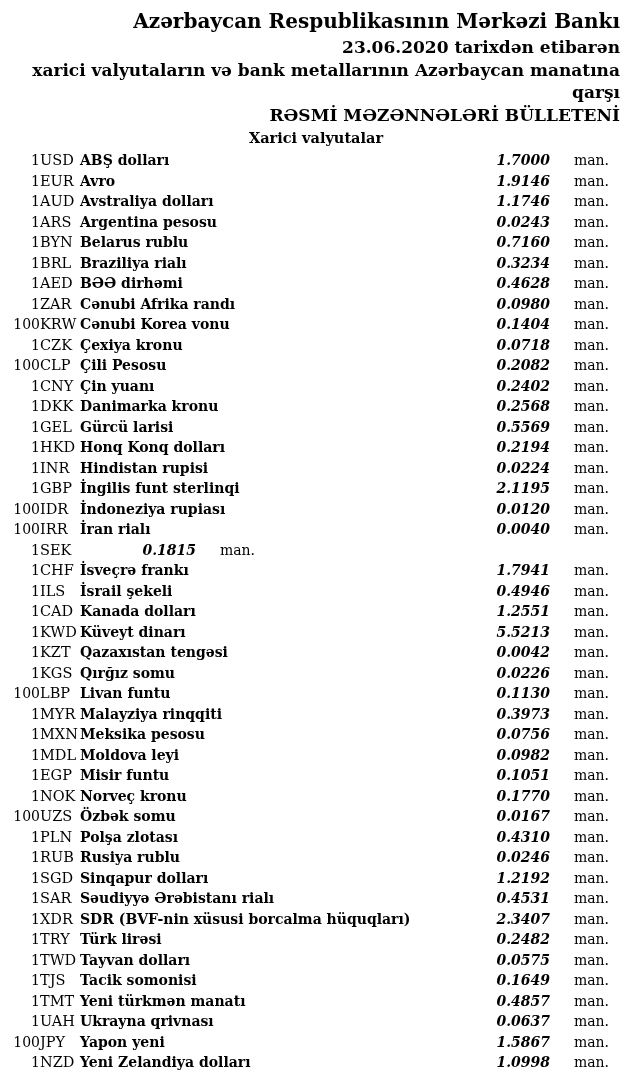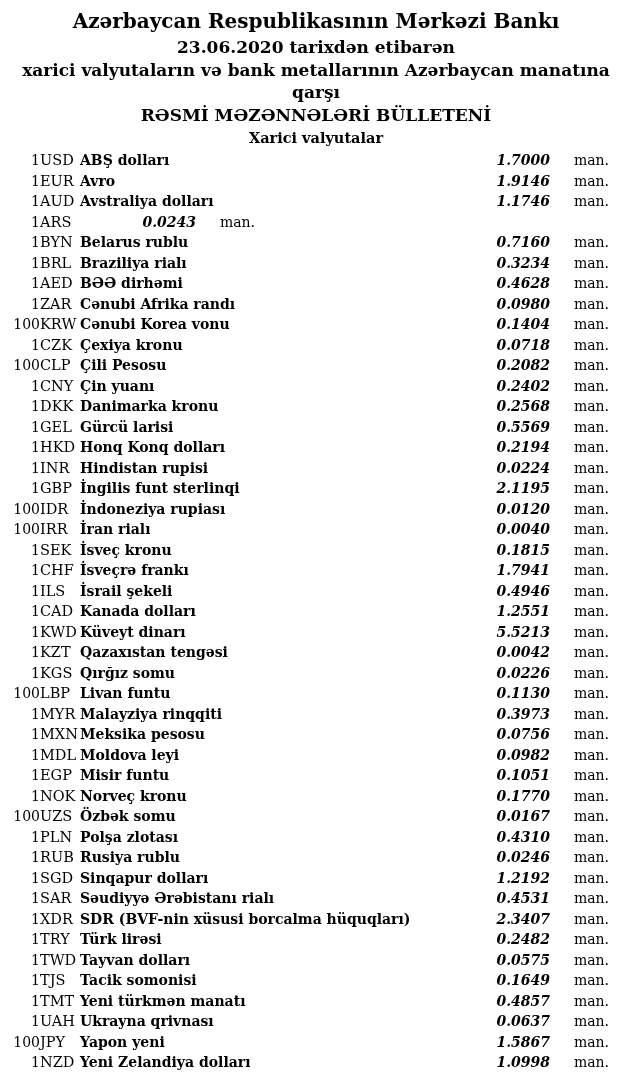--- a/index.html
+++ b/index.html
@@ -16,21 +16,21 @@
     width: 620px;
     height: 1073px;
     background: #ffffff;
     overflow: hidden;
   }
   .doc-header {
     position: absolute;
     top: 6px;
     left: 12px;
     right: 0;
-    text-align: center;
+    text-align: right;
     font-weight: bold;
   }
   .bank-title {
     font-size: 20px;
     line-height: 30px;
   }
   .hline {
     font-size: 17px;
     line-height: 22.5px;
   }
@@ -126,20 +126,21 @@
         <span class="c-nominal">1</span>
         <span class="c-code">AUD</span>
         <span class="c-name">Avstraliya dolları</span>
         <span class="c-rate">1.1746</span>
         <span class="c-unit">man.</span>
       </div>
 
       <div class="row">
         <span class="c-nominal">1</span>
         <span class="c-code">ARS</span>
+        <span class="c-name">Argentina pesosu</span>
         <span class="c-rate">0.0243</span>
         <span class="c-unit">man.</span>
       </div>
 
       <div class="row">
         <span class="c-nominal">1</span>
         <span class="c-code">BYN</span>
         <span class="c-name">Belarus rublu</span>
         <span class="c-rate">0.7160</span>
         <span class="c-unit">man.</span>
@@ -253,21 +254,20 @@
         <span class="c-nominal">100</span>
         <span class="c-code">IRR</span>
         <span class="c-name">İran rialı</span>
         <span class="c-rate">0.0040</span>
         <span class="c-unit">man.</span>
       </div>
 
       <div class="row">
         <span class="c-nominal">1</span>
         <span class="c-code">SEK</span>
-        <span class="c-name">İsveç kronu</span>
         <span class="c-rate">0.1815</span>
         <span class="c-unit">man.</span>
       </div>
 
       <div class="row">
         <span class="c-nominal">1</span>
         <span class="c-code">CHF</span>
         <span class="c-name">İsveçrə frankı</span>
         <span class="c-rate">1.7941</span>
         <span class="c-unit">man.</span>

